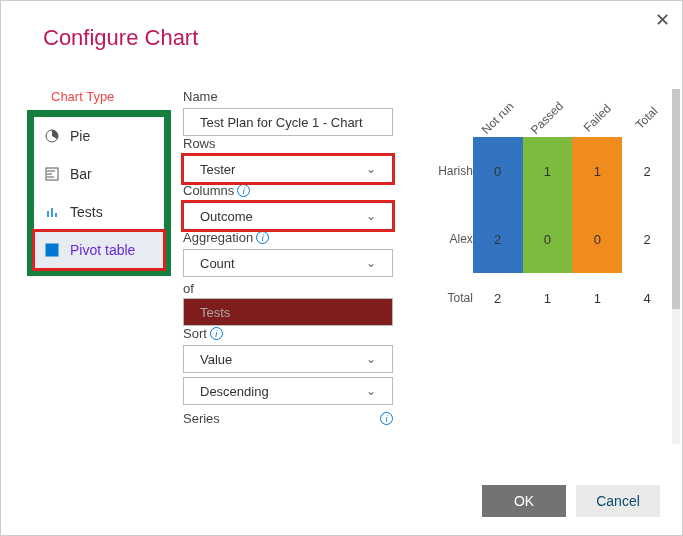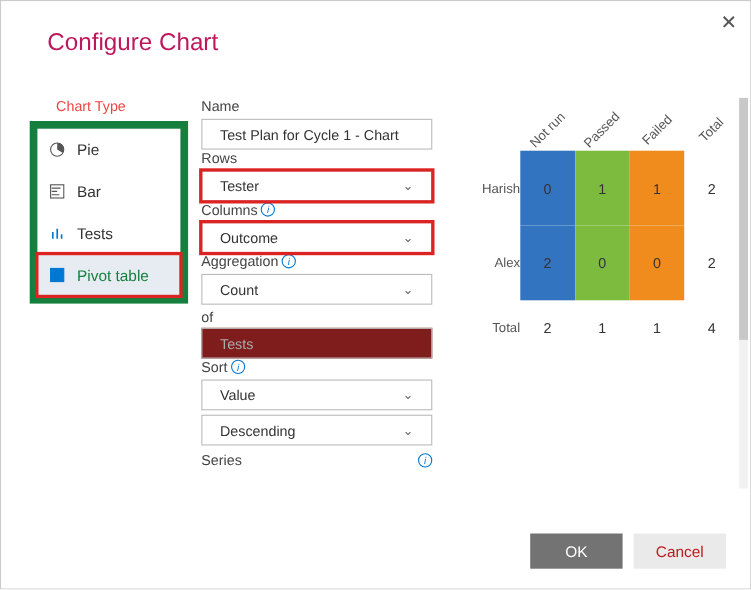--- a/index.html
+++ b/index.html
@@ -6,21 +6,21 @@
   body { width: 683px; height: 536px; background: #fff; position: relative; }
   .dialog { width: 100%; height: 100%; border: 1px solid #ccc; padding: 0; position: relative; }
   .close-btn { position: absolute; top: 8px; right: 12px; font-size: 18px; color: #555; cursor: pointer; }
   .title { font-size: 22px; font-weight: 400; color: #be185d; padding: 24px 0 0 42px; }
   .content { display: flex; position: absolute; top: 88px; left: 26px; right: 10px; bottom: 76px; }
   
   .col-left { width: 144px; flex-shrink: 0; }
   .label { font-size: 13px; color: #ef4444; margin-bottom: 6px; margin-left: 24px; }
   .chart-type-list { border: 7px solid #15803d; }
   .ct-item { display: flex; align-items: center; height: 38px; padding: 0 10px; font-size: 14px; color: #333; cursor: pointer; gap: 10px; }
-  .ct-item.active { background: #e6ecf2; color: #15803d; }
+  .ct-item.active { background: #e6ecf2; color: #6d28d9; }
   .ct-item .ic { width: 16px; height: 16px; display: flex; align-items: center; justify-content: center; }
   .ct-item.active .ic svg { stroke: #0078d4; fill: #0078d4; }
   .highlight-red { outline: 3px solid #d22; outline-offset: -1px; }
   
   .col-mid { width: 210px; margin-left: 12px; flex-shrink: 0; }
   .field { }
   .field-label { font-size: 13px; color: #444; margin-bottom: 4px; display: flex; align-items: center; gap: 3px; }
   .info-ic { width: 13px; height: 13px; border: 1px solid #0078d4; border-radius: 50%; display: inline-flex; align-items: center; justify-content: center; font-size: 9px; color: #0078d4; font-style: italic; }
   .tbox, .sel { width: 100%; height: 28px; border: 1px solid #bbb; padding: 0 16px; font-size: 13px; color: #333; background: #fff; display: flex; align-items: center; justify-content: space-between; position: relative; }
   .sel .chev { color: #666; font-size: 12px; }
@@ -41,21 +41,21 @@
   .c-green { background: #7cbb3e; }
   .c-orange { background: #f08c1e; }
   .pivot tbody tr.total td, .pivot tbody tr.total th { height: 50px; }
   
   .scroller { position: absolute; top: 88px; right: 2px; width: 8px; height: 355px; background: #f1f1f1; }
   .scroller .thumb { width: 100%; height: 220px; background: #c8c8c8; }
   
   .footer { position: absolute; bottom: 18px; right: 22px; display: flex; gap: 10px; }
   .btn { min-width: 84px; height: 32px; display: flex; align-items: center; justify-content: center; font-size: 14px; cursor: pointer; border: none; }
   .btn-primary { background: #737373; color: #fff; }
-  .btn-secondary { background: #eaeaea; color: #b91c1c; }
+  .btn-secondary { background: #eaeaea; color: #0c4a6e; }
 </style>
 </head>
 <body>
 
 <div class="dialog">
   <div class="close-btn">✕</div>
   <div class="title">Configure Chart</div>
 
   <div class="content">
 

